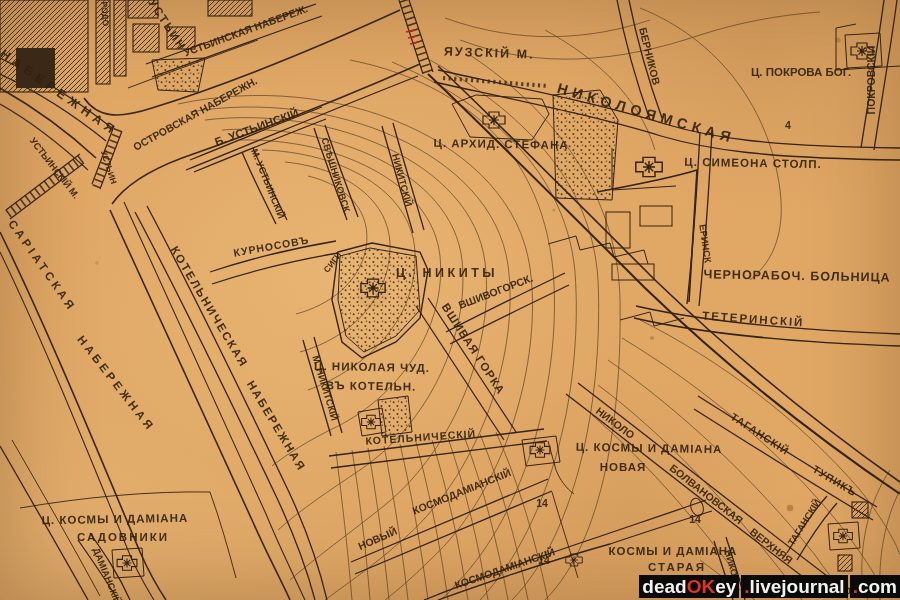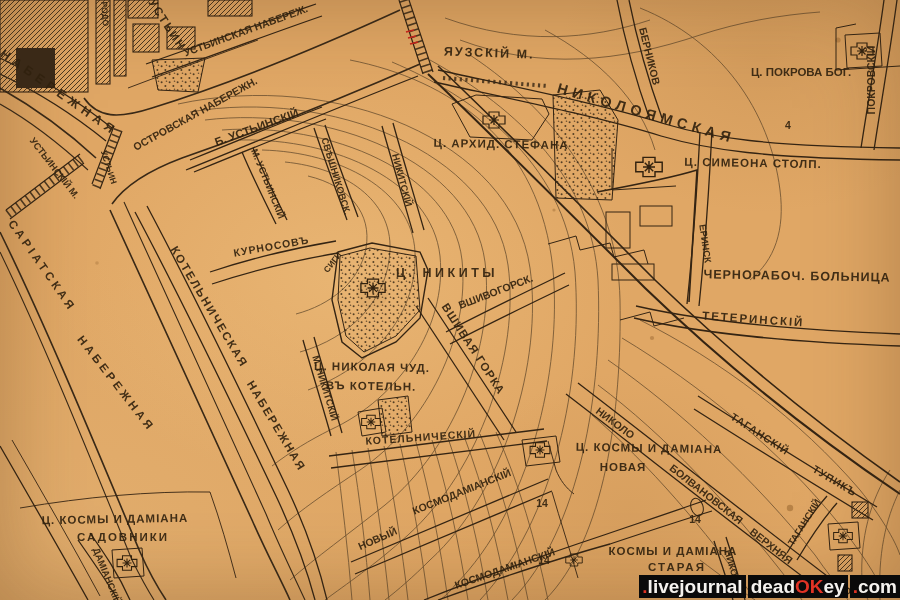--- a/index.html
+++ b/index.html
@@ -287,17 +287,17 @@
     <text class="t s9" transform="translate(729,567) rotate(73)">НИКОЛ</text>
     <text class="t s9" transform="translate(822,593) rotate(3)">НА БОЛВАНОВ</text>
     <text class="t s10" transform="translate(788,129)">4</text>
     <text class="t s10" transform="translate(542,507)">14</text>
     <text class="t s10" transform="translate(695,523)">14</text>
     <text class="t s10" transform="translate(544,564)">14</text>
   </g>
 </svg>
 
 <div class="wm">
+  <span class="box"><span>dead</span><span class="red">OK</span><span>ey</span></span>
   <span class="box"><span class="red">.</span><span>livejournal</span></span>
-  <span class="box"><span>dead</span><span class="red">OK</span><span>ey</span></span>
   <span class="box"><span class="red">.</span><span>com</span></span>
 </div>
 </div>
 
 </body></html>

